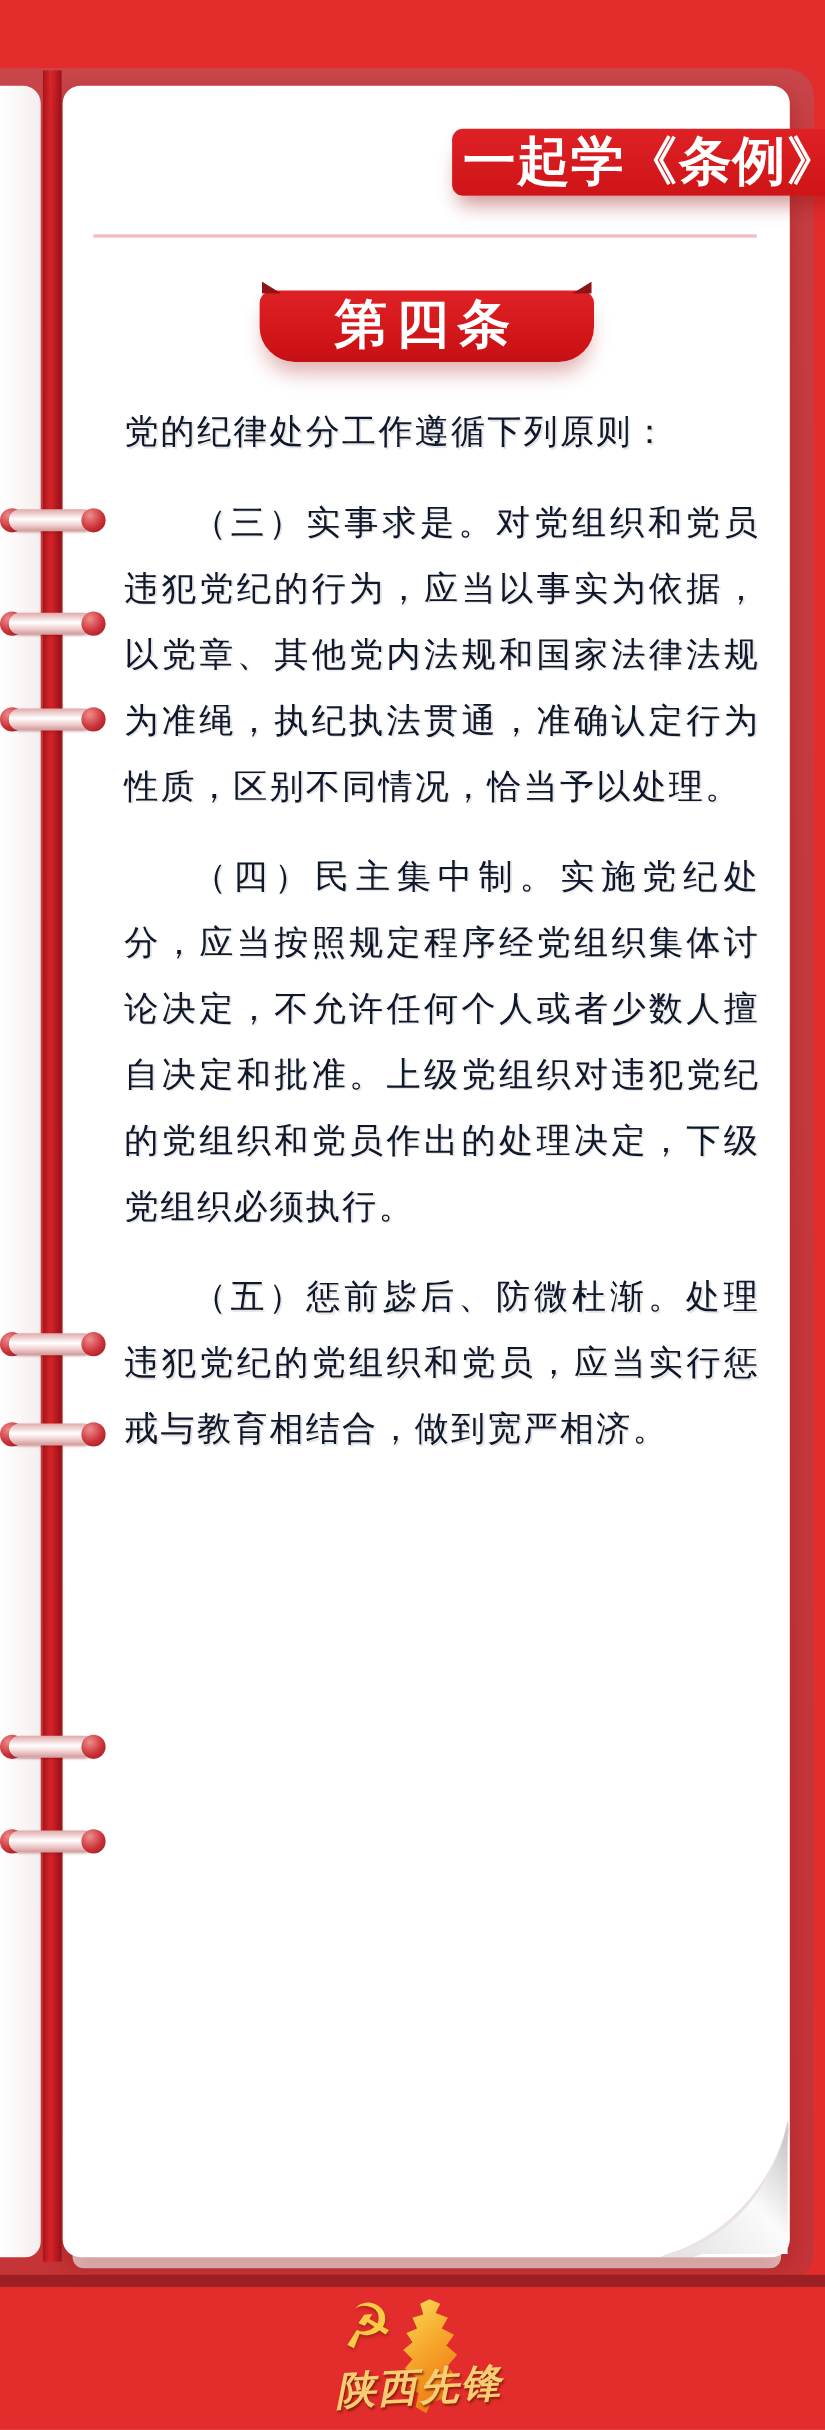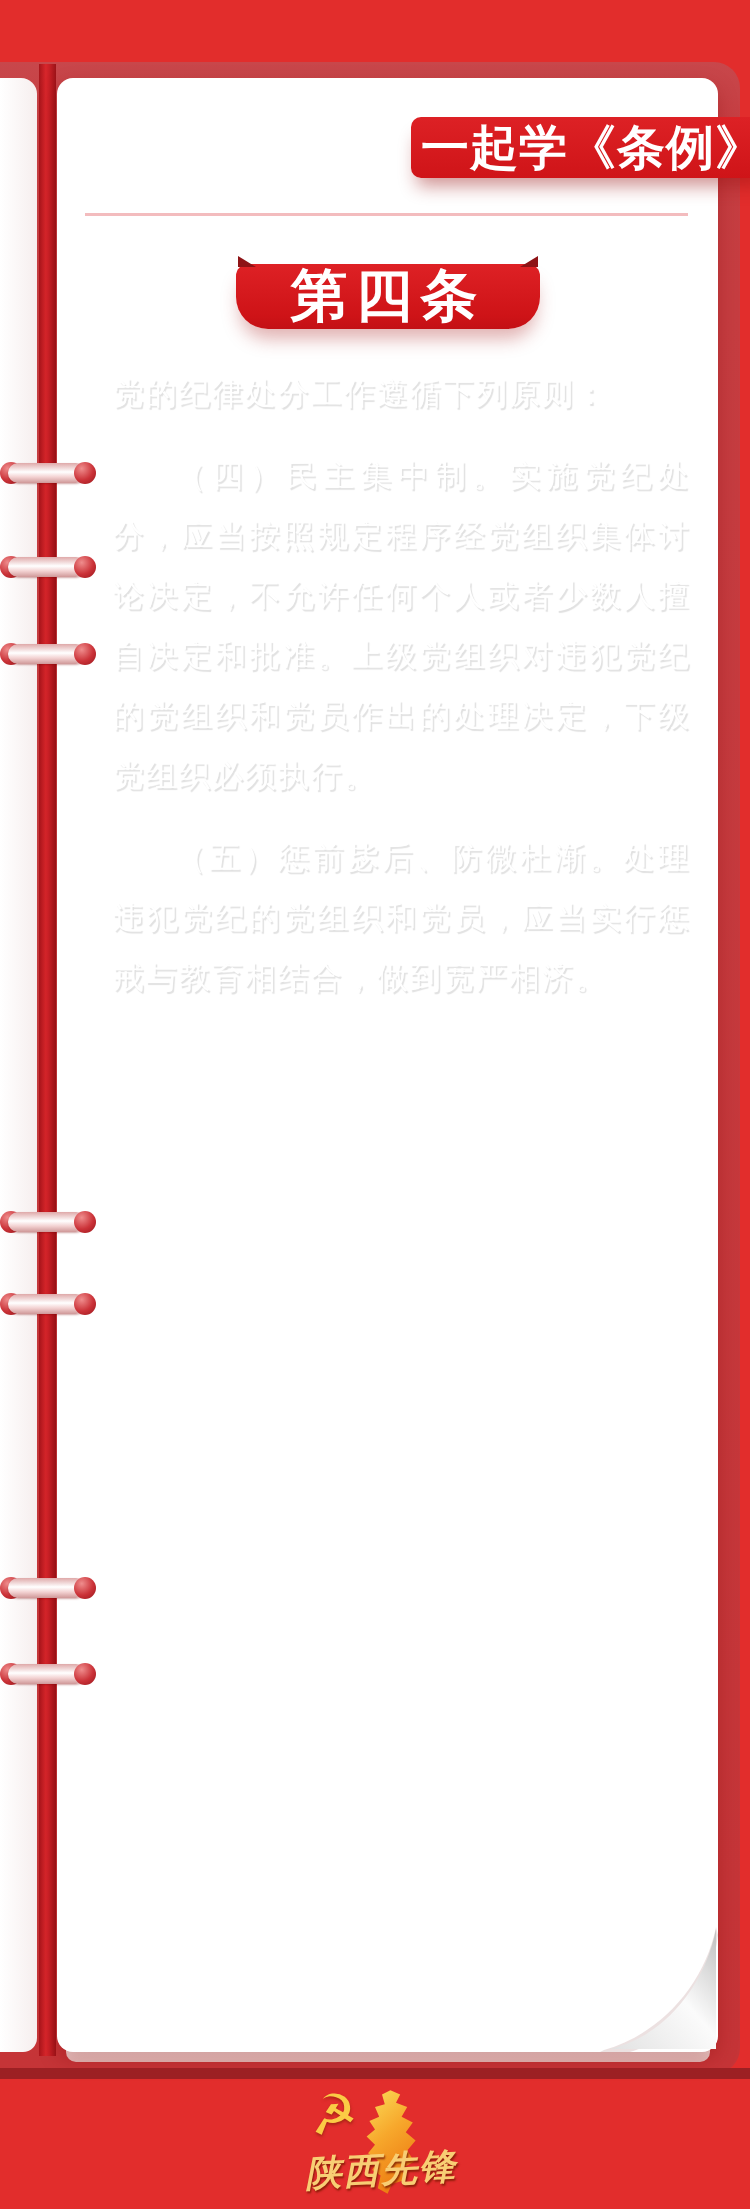--- a/index.html
+++ b/index.html
@@ -67,31 +67,31 @@
   .divider{
     position:absolute;left:85px;top:213px;width:603px;height:3px;
     background:#F3BCBE;z-index:15;
   }
   
   .badge{
     position:absolute;left:236px;top:264px;width:304px;height:65px;z-index:20;
     background:linear-gradient(180deg,#DE2125 0%,#CE1317 80%,#C31015 100%);
     border-radius:12px 12px 32px 32px;
     box-shadow:0 14px 18px -4px rgba(170,35,35,.35);
-    color:#fff;font-size:57px;font-weight:bold;line-height:63px;
+    color:#fff;font-size:48px;font-weight:bold;line-height:63px;
     text-align:center;letter-spacing:8px;
   }
   .badge .fold{position:absolute;top:-8px;width:18px;height:11px;background:#8E1316;}
   .badge .fold.l{left:2px;clip-path:polygon(0 0,100% 100%,0 100%);}
   .badge .fold.r{right:2px;clip-path:polygon(100% 0,100% 100%,0 100%);}
   
   .article{
     position:absolute;left:113px;top:363px;width:578px;z-index:15;
     font-size:31px;line-height:60px;letter-spacing:2px;
-    color:#ffffff;text-align:justify;font-weight:500;
+    color:#0f172a;text-align:justify;font-weight:500;
     text-shadow:1.5px 1.5px 1px rgba(0,0,0,.12);
   }
   .article p{margin:0;}
   .article p.item{margin-top:22px;text-indent:2em;}
   
   .curl{position:absolute;left:600px;top:1925px;width:118px;height:127px;z-index:25;}
   
   .footer-band{position:absolute;left:0;top:2068px;width:750px;height:11px;background:#9C2023;}
   .footer-logo{position:absolute;left:295px;top:2080px;width:170px;height:125px;z-index:5;}
   .footer-logo .map{position:absolute;left:38px;top:6px;width:112px;height:112px;}
@@ -158,20 +158,21 @@
 <div class="divider"></div>
 
 <div class="badge">
   <span class="fold l"></span>
   <span class="fold r"></span>
   <span>第四条</span>
 </div>
 
 <div class="article">
   <p class="intro">党的纪律处分工作遵循下列原则：</p>
+  <p class="item">（三）实事求是。对党组织和党员违犯党纪的行为，应当以事实为依据，以党章、其他党内法规和国家法律法规为准绳，执纪执法贯通，准确认定行为性质，区别不同情况，恰当予以处理。</p>
   <p class="item">（四）民主集中制。实施党纪处分，应当按照规定程序经党组织集体讨论决定，不允许任何个人或者少数人擅自决定和批准。上级党组织对违犯党纪的党组织和党员作出的处理决定，下级党组织必须执行。</p>
   <p class="item">（五）惩前毖后、防微杜渐。处理违犯党纪的党组织和党员，应当实行惩戒与教育相结合，做到宽严相济。</p>
 </div>
 
 <div class="curl">
   <svg width="118" height="127" viewBox="0 0 118 127">
     <defs>
       <linearGradient id="curlg" x1="1" y1="0" x2="0" y2="1">
         <stop offset="0" stop-color="#bfbfbf"></stop>
         <stop offset="0.45" stop-color="#fbfbfb"></stop>

